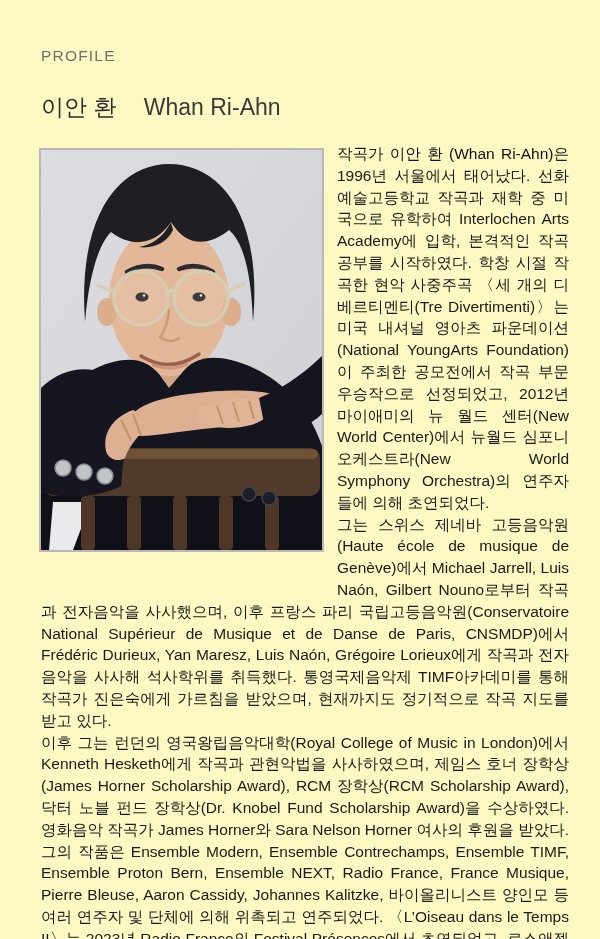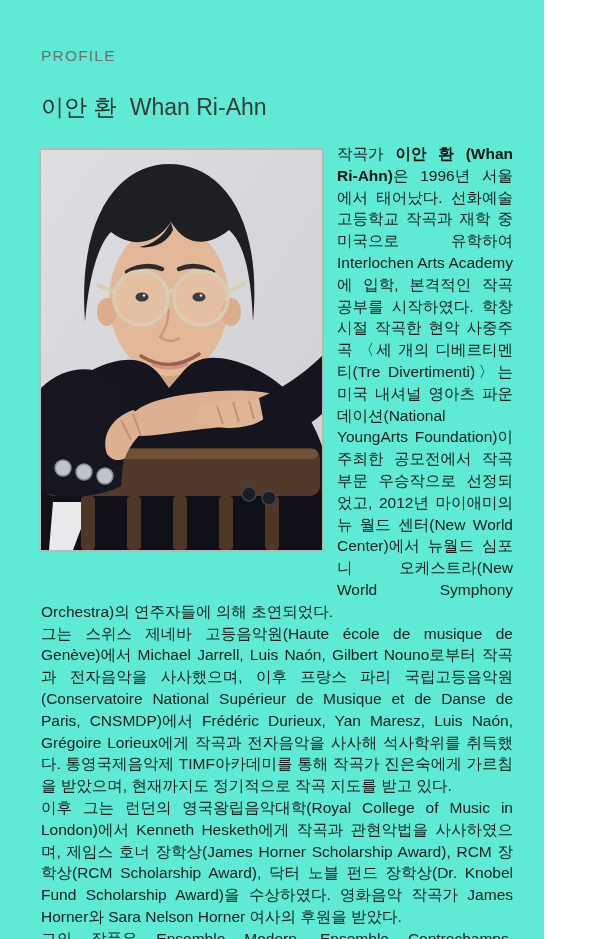--- a/index.html
+++ b/index.html
@@ -2,23 +2,23 @@
 <html><head>
 <meta charset="utf-8">
 <style>
   html, body {
     margin: 0;
     padding: 0;
     background: #ffffff;
   }
   .page {
     position: relative;
-    width: 544px;
+    width: 600px;
     height: 939px;
-    background: #5eead4;
+    background: #fef9c3;
     overflow: hidden;
     font-family: "Liberation Sans", "DejaVu Sans", sans-serif;
     box-sizing: border-box;
     padding: 0 31px 0 41px;
   }
   .kicker {
     margin-top: 46px;
     font-size: 15.5px;
     line-height: 19px;
     letter-spacing: 1.2px;
@@ -30,32 +30,32 @@
     font-size: 23px;
     line-height: 27px;
     font-weight: 400;
     color: #333333;
   }
   .title .name-ko {
     font-weight: 400;
     color: #2b2b2b;
   }
   .title .name-en {
-    margin-left: 7px;
+    margin-left: 21px;
     color: #3a3a3a;
   }
   .article {
     margin-top: 22px;
     font-size: 15.5px;
     line-height: 21.8px;
     color: #1b1b1b;
     text-align: justify;
   }
   .article p { margin: 0; }
-  .article strong { font-weight: 700; color: #111111; }
+  .article strong { font-weight: 400; color: #111111; }
   figure.photo {
     float: left;
     width: 285px;
     height: 404px;
     margin: 5px 13px 30px -2px;
     padding: 0;
     border: 2px solid #b6b8ba;
     box-sizing: border-box;
     background: #d6d8db;
     overflow: hidden;

